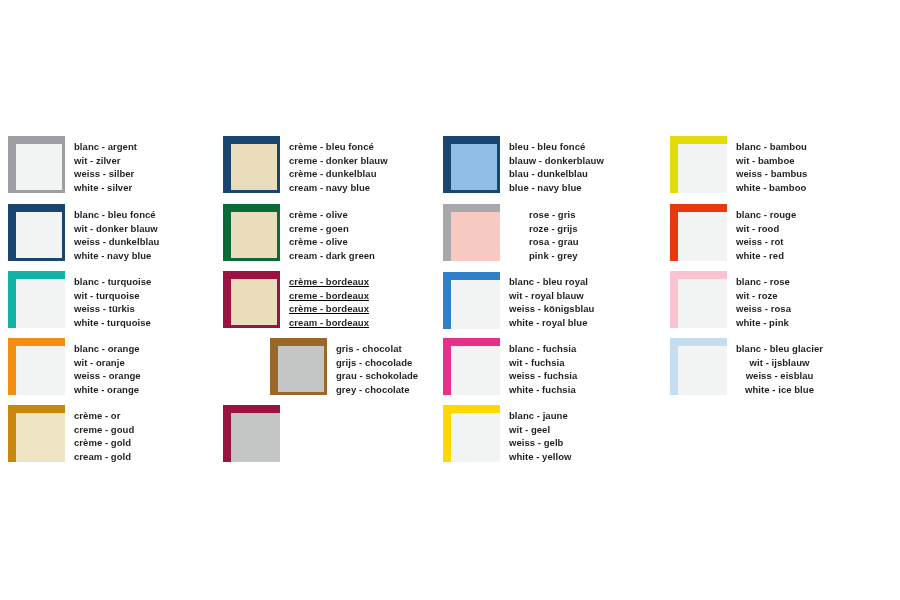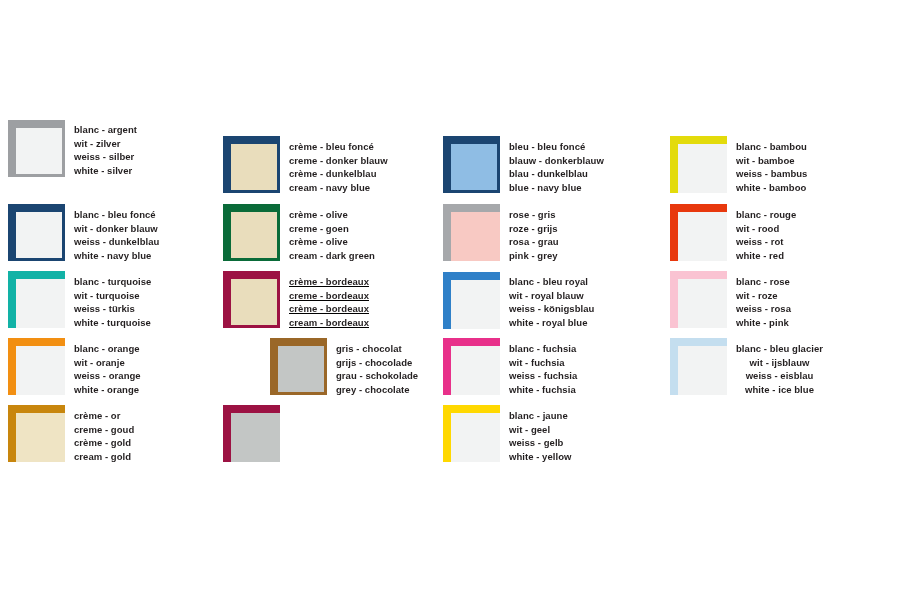--- a/index.html
+++ b/index.html
@@ -93,21 +93,21 @@
     white-space: nowrap;
   }
   .entry-labels .lang-line {
     display: block;
   }
 </style>
 </head>
 <body>
 
 <div id="swatch-grid">
-    <div class="color-entry" style="left: 8px; top: 119px; align-items: center;">
+    <div class="color-entry" style="left: 8px; top: 136px;">
       <div class="frame-swatch all-sides" style="background: rgb(242, 243, 243);">
         <div class="frame-border-top" style="background: rgb(157, 159, 162);"></div>
         <div class="frame-border-left" style="background: rgb(157, 159, 162);"></div>
         <div class="frame-border-right" style="background: rgb(157, 159, 162);"></div>
         <div class="frame-border-bottom" style="background: rgb(157, 159, 162);"></div>
         <div class="frame-mat" style="background: rgb(242, 243, 243);"></div>
       </div>
       <div class="entry-labels">
         <span class="lang-line">blanc - argent</span>
         <span class="lang-line">wit - zilver</span>
@@ -252,21 +252,21 @@
         <div class="frame-border-bottom" style="background: rgb(27, 69, 113);"></div>
         <div class="frame-mat" style="background: rgb(143, 189, 228);"></div>
       </div>
       <div class="entry-labels">
         <span class="lang-line">bleu - bleu foncé</span>
         <span class="lang-line">blauw - donkerblauw</span>
         <span class="lang-line">blau - dunkelblau</span>
         <span class="lang-line">blue - navy blue</span>
       </div>
     </div>
-    <div class="color-entry" style="left: 443px; top: 204px;">
+    <div class="color-entry" style="left: 443px; top: 204px; gap: 20px;">
       <div class="frame-swatch" style="background: rgb(248, 201, 195);">
         <div class="frame-border-top" style="background: rgb(166, 168, 171);"></div>
         <div class="frame-border-left" style="background: rgb(166, 168, 171);"></div>
         <div class="frame-border-right" style="background: rgb(166, 168, 171);"></div>
         <div class="frame-border-bottom" style="background: rgb(166, 168, 171);"></div>
         <div class="frame-mat" style="background: rgb(248, 201, 195);"></div>
       </div>
       <div class="entry-labels">
         <span class="lang-line">rose - gris</span>
         <span class="lang-line">roze - grijs</span>

